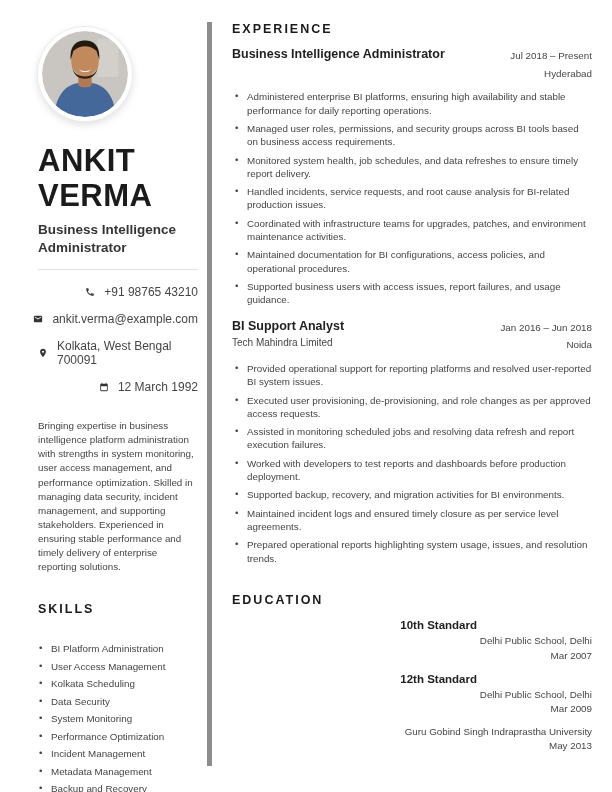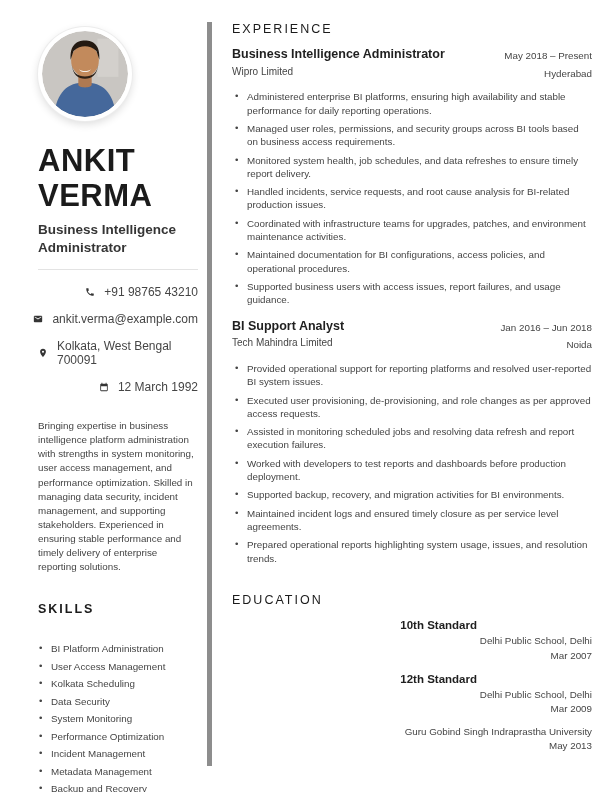--- a/index.html
+++ b/index.html
@@ -45,21 +45,21 @@
   .skill-list li::before{content:"•";position:absolute;left:1px;top:-1px;color:#454545;}
   
   .vdivider{
     position:absolute;left:207px;top:22px;width:4.5px;height:744px;background:#8d8d8d;
   }
   
   .main{
     position:absolute;left:232px;top:22px;width:360px;
   }
   .mainhead{
-    margin:0 0 11px 0;color:#1b1b1b;font-size:12.5px;font-weight:400;letter-spacing:2px;
+    margin:0 0 11px 0;color:#1b1b1b;font-size:12.5px;font-weight:700;letter-spacing:2px;
   }
   .job{margin-bottom:4px;}
   .job-head{display:flex;justify-content:space-between;align-items:flex-start;}
   .job-title{color:#1f1f1f;font-size:12.5px;font-weight:700;line-height:1.25;}
   .job-company{margin-top:3px;font-size:10px;color:#454545;}
   .job-meta{text-align:right;font-size:9.8px;color:#454545;line-height:1.8;white-space:nowrap;}
   .bullets{list-style:none;margin:8px 0 12px 0;padding:0;}
   .bullets li{
     position:relative;padding-left:15px;margin-bottom:5px;
     font-size:9.8px;line-height:1.36;color:#454545;
@@ -163,24 +163,23 @@
   <div class="vdivider"></div>
 
   <main class="main">
 
     <h2 class="mainhead">EXPERIENCE</h2>
 
     <section class="job">
       <div class="job-head">
         <div>
           <div class="job-title">Business Intelligence Administrator</div>
-          <div class="job-company">Wipro Limited</div>
         </div>
         <div class="job-meta">
-          <div>May 2018 – Present</div>
+          <div>Jul 2018 – Present</div>
           <div>Hyderabad</div>
         </div>
       </div>
       <ul class="bullets">
         <li>Administered enterprise BI platforms, ensuring high availability and stable performance for daily reporting operations.</li>
         <li>Managed user roles, permissions, and security groups across BI tools based on business access requirements.</li>
         <li>Monitored system health, job schedules, and data refreshes to ensure timely report delivery.</li>
         <li>Handled incidents, service requests, and root cause analysis for BI-related production issues.</li>
         <li>Coordinated with infrastructure teams for upgrades, patches, and environment maintenance activities.</li>
         <li>Maintained documentation for BI configurations, access policies, and operational procedures.</li>

